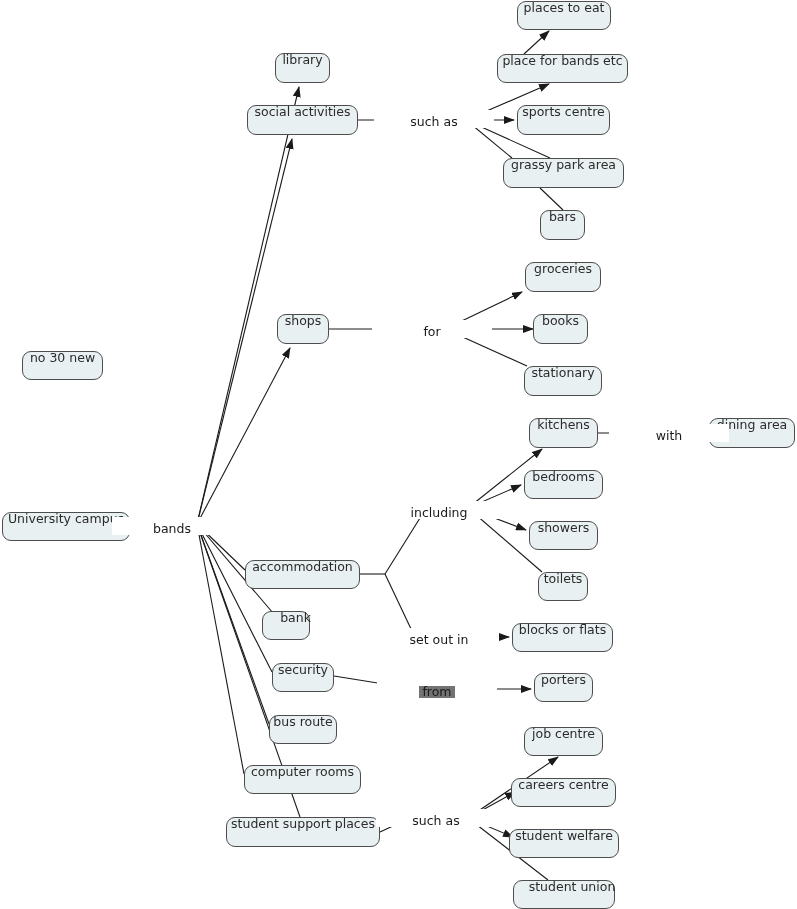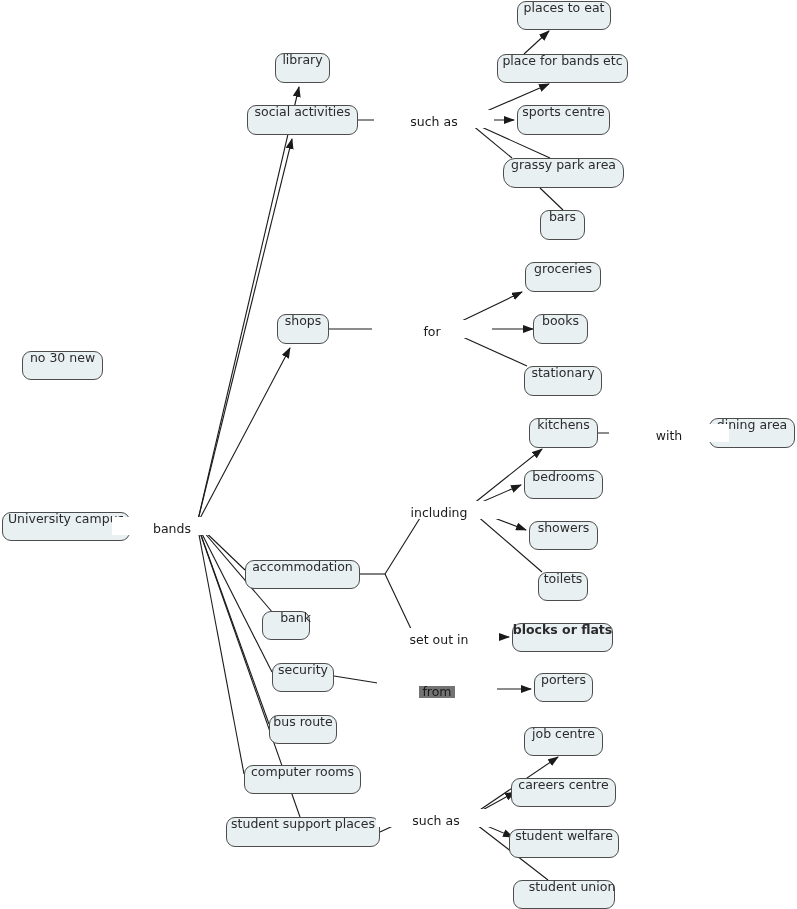--- a/index.html
+++ b/index.html
@@ -119,21 +119,21 @@
       </div>
       <div class="node" style="left: 497px; top: 54px; width: 131px; height: 29px;">
         <span>place for bands etc</span>
       </div>
       <div class="node" style="left: 247px; top: 105px; width: 111px; height: 30px;">
         <span>social activities</span>
       </div>
       <div class="node" style="left: 517px; top: 105px; width: 93px; height: 30px;">
         <span>sports centre</span>
       </div>
-      <div class="node" style="left: 503px; top: 158px; width: 121px; height: 30px; border-radius: 12px;">
+      <div class="node" style="left: 503px; top: 158px; width: 121px; height: 30px;">
         <span>grassy park area</span>
       </div>
       <div class="node" style="left: 540px; top: 210px; width: 45px; height: 30px;">
         <span>bars</span>
       </div>
       <div class="node" style="left: 525px; top: 262px; width: 76px; height: 30px;">
         <span>groceries</span>
       </div>
       <div class="node" style="left: 277px; top: 314px; width: 52px; height: 30px;">
         <span>shops</span>
@@ -164,21 +164,21 @@
       </div>
       <div class="node" style="left: 245px; top: 560px; width: 115px; height: 29px;">
         <span>accommodation</span>
       </div>
       <div class="node" style="left: 538px; top: 572px; width: 50px; height: 29px;">
         <span>toilets</span>
       </div>
       <div class="node" style="left: 262px; top: 611px; width: 48px; height: 29px; padding-left: 27px;">
         <span>bank</span>
       </div>
-      <div class="node" style="left: 512px; top: 623px; width: 101px; height: 29px; font-weight: bold;">
+      <div class="node" style="left: 512px; top: 623px; width: 101px; height: 29px;">
         <span>blocks or flats</span>
       </div>
       <div class="node" style="left: 272px; top: 663px; width: 62px; height: 29px;">
         <span>security</span>
       </div>
       <div class="node" style="left: 534px; top: 673px; width: 59px; height: 29px;">
         <span>porters</span>
       </div>
       <div class="node" style="left: 524px; top: 727px; width: 79px; height: 29px;">
         <span>job centre</span>

